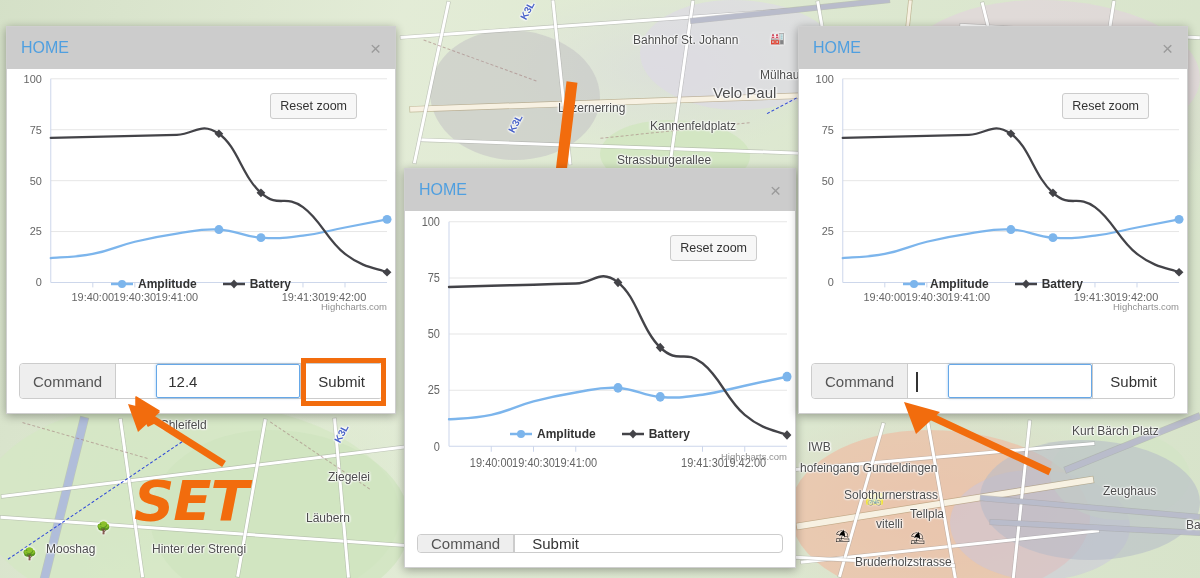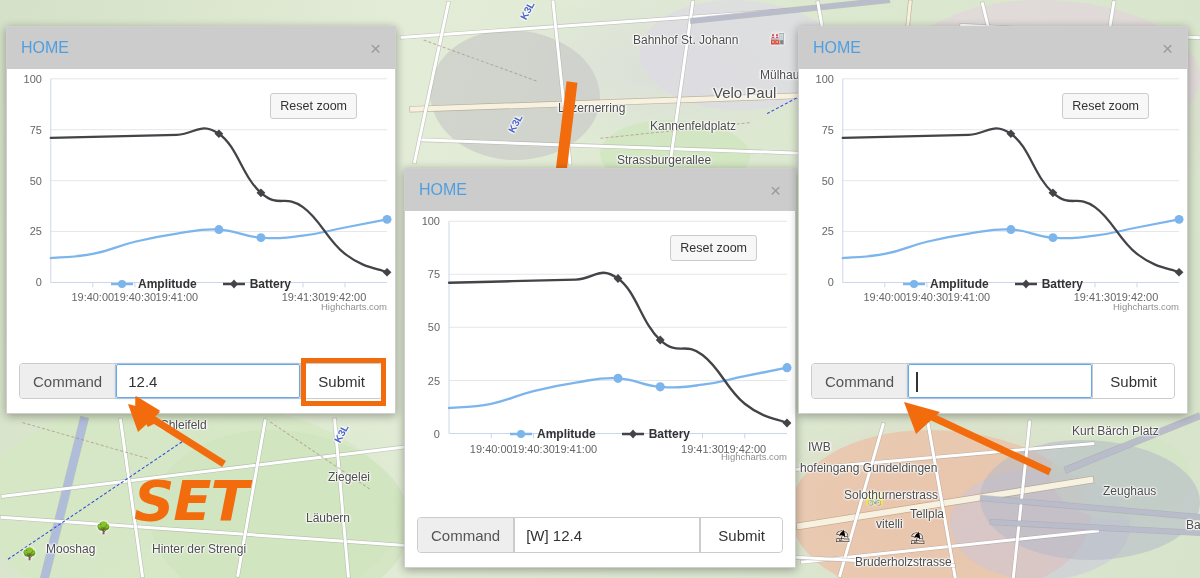--- a/index.html
+++ b/index.html
@@ -135,20 +135,21 @@
     font-size: 15px; color: #333;
     padding: 0 11px;
     font-family: "Liberation Sans", sans-serif;
     background: transparent;
     min-width: 0;
   }
   .cmd-input.focused {
     border: 1px solid #66a8e8;
     box-shadow: 0 0 3px rgba(90,160,230,.6);
     border-radius: 2px;
+    margin-left: 40px;
   }
   .cmd-input::placeholder { color: #9a9a9a; }
   .cmd-submit {
     border: none; border-left: 1px solid #cccccc;
     background: #ffffff;
     color: #333; font-size: 15px;
     padding: 0 17px; cursor: pointer;
     font-family: "Liberation Sans", sans-serif;
     border-radius: 0 4px 4px 0;
   }
@@ -404,21 +405,20 @@
             <line x1="0" y1="6" x2="22" y2="6" stroke="#434348" stroke-width="2.5"></line>
             <polygon points="11,1.5 15,6 11,10.5 7,6" fill="#434348"></polygon>
           </svg>
           <span>Battery</span>
         </div>
       </div>
     </div>
     <div style="padding:10px 12px 14px 12px;">
       <div class="cmd-row">
         <div class="cmd-label">Command</div>
-        <input class="cmd-input" style="height: 34px; border-left: 1px solid rgb(204, 204, 204); border-right: 1px solid rgb(204, 204, 204);" value="[W] 12.4">
         <button class="cmd-submit">Submit</button>
       </div>
     </div>
   </div>
 
   <div class="panel" style="left:798px;top:26px;width:390px;height:388px;">
     <div class="panel-header">
       <div class="panel-title">HOME</div>
       <div class="panel-close">×</div>
     </div>

